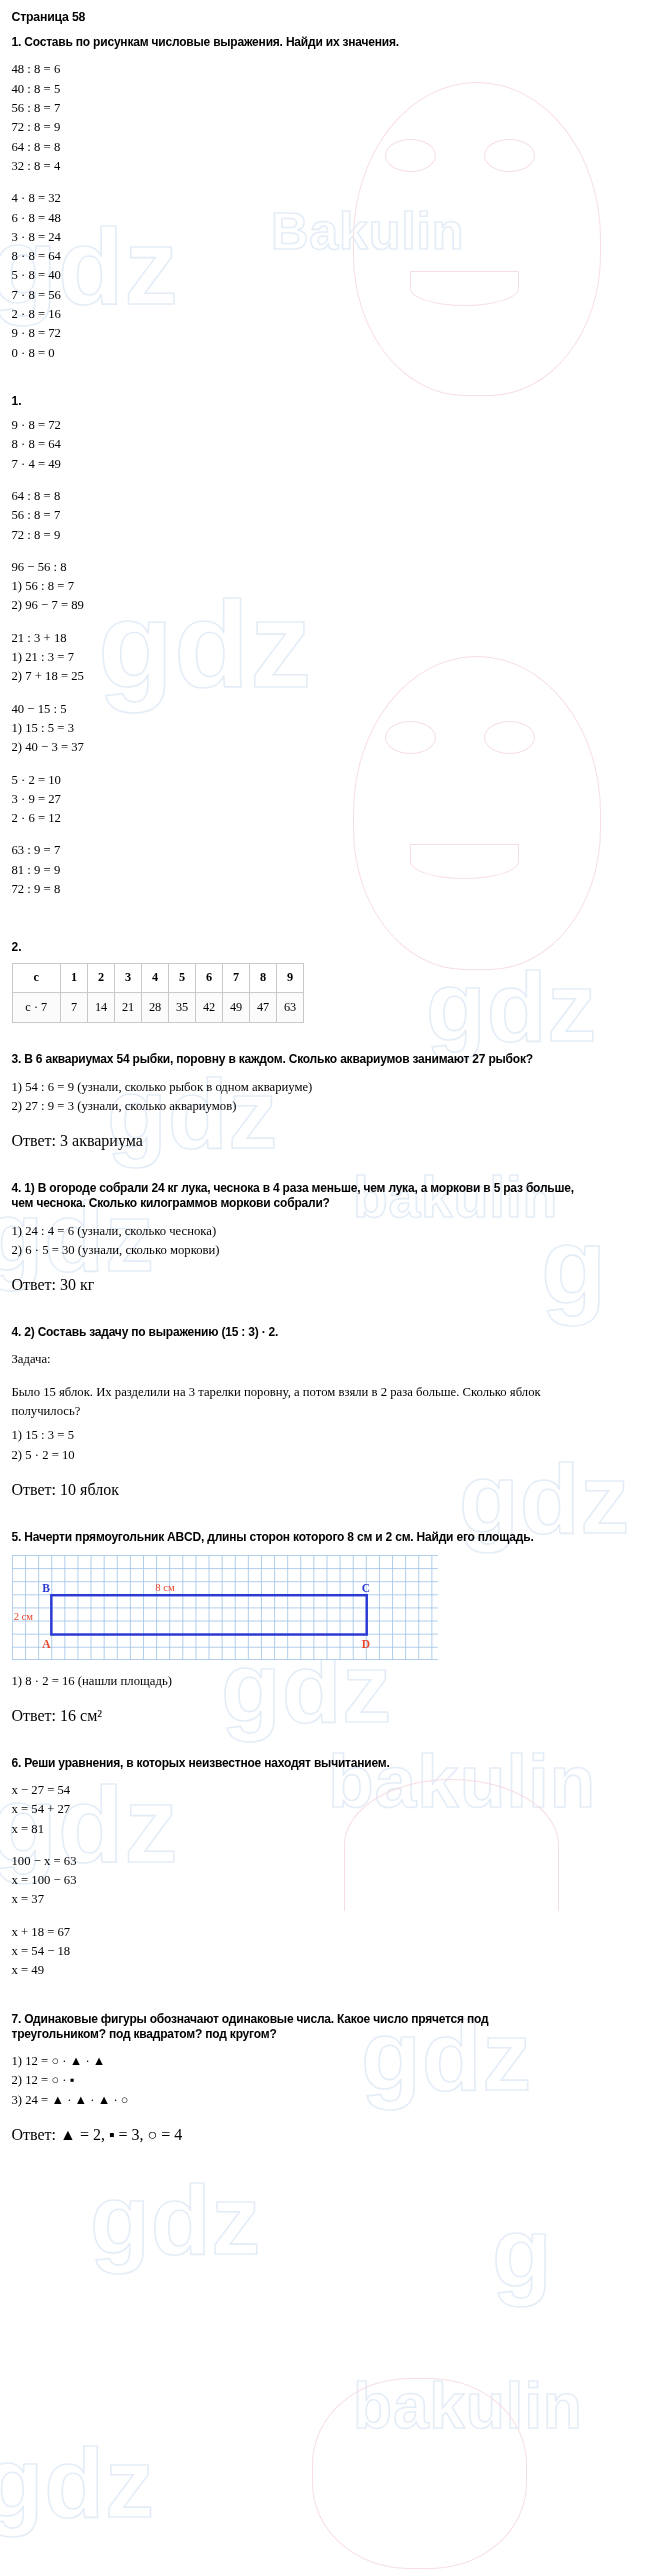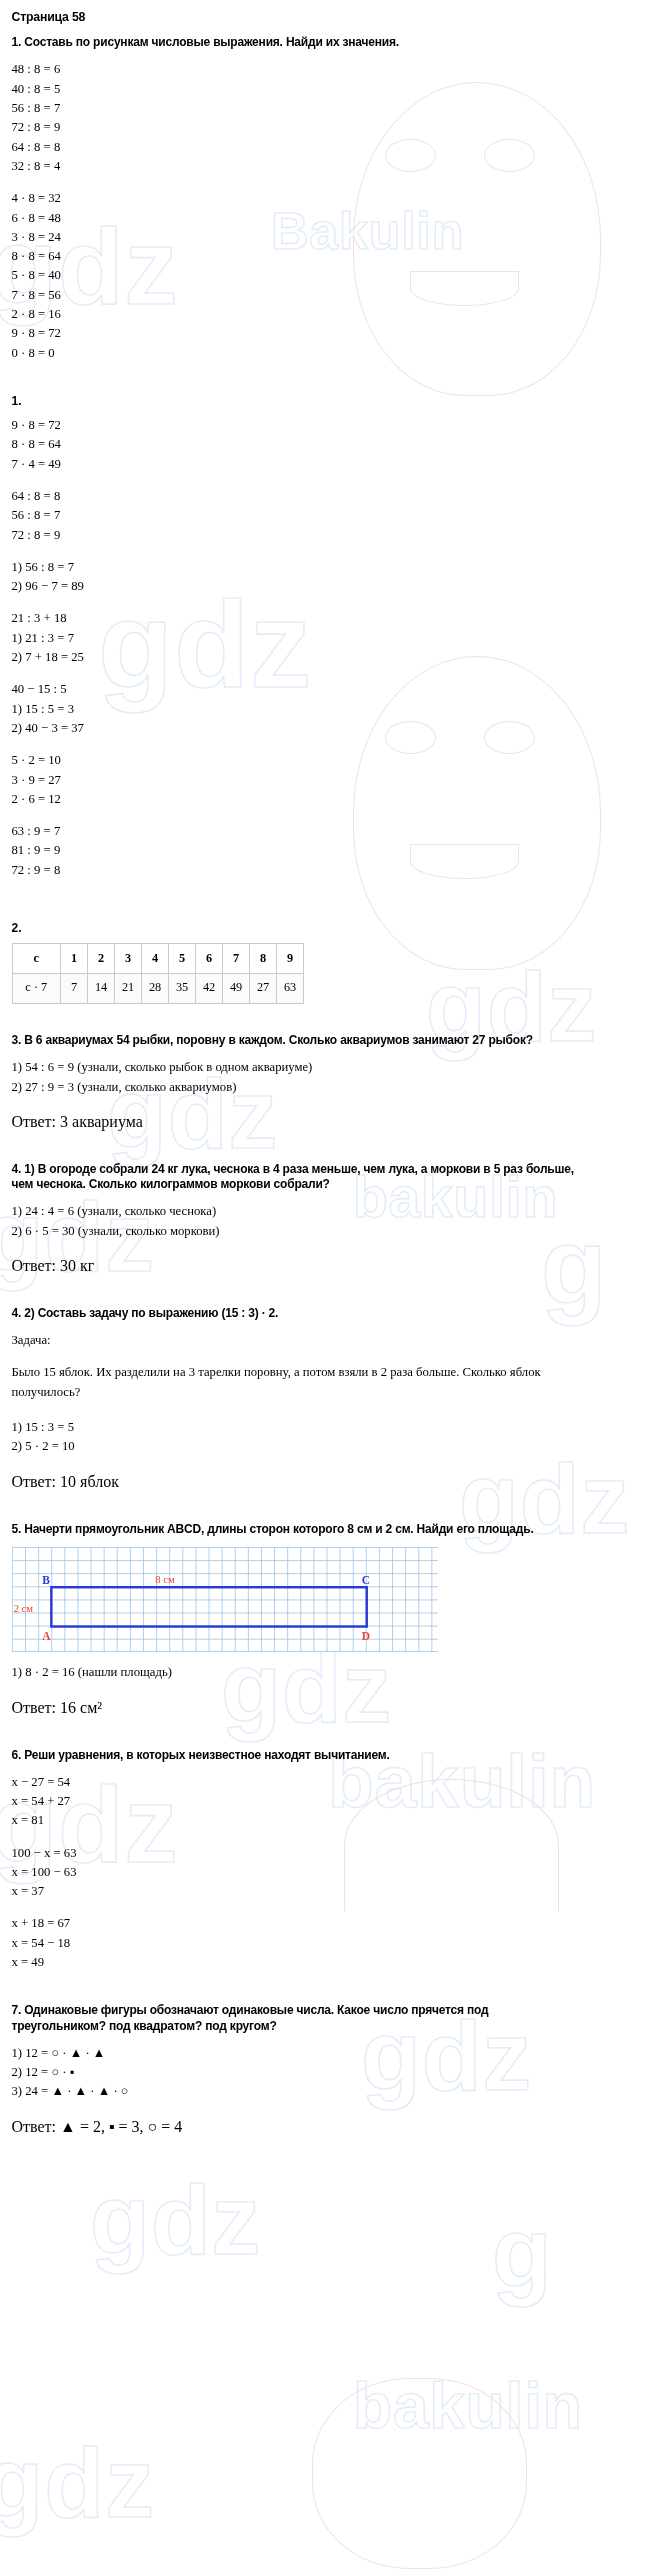--- a/index.html
+++ b/index.html
@@ -190,20 +190,21 @@
     <div class="ln">7 · 4 = 49</div>
   </div>
 
   <div class="lines">
     <div class="ln">64 : 8 = 8</div>
     <div class="ln">56 : 8 = 7</div>
     <div class="ln">72 : 8 = 9</div>
   </div>
 
   <div class="lines">
+    <div class="ln">96 − 56 : 8</div>
     <div class="ln">1) 56 : 8 = 7</div>
     <div class="ln">2) 96 − 7 = 89</div>
   </div>
 
   <div class="lines">
     <div class="ln">21 : 3 + 18</div>
     <div class="ln">1) 21 : 3 = 7</div>
     <div class="ln">2) 7 + 18 = 25</div>
   </div>
 
@@ -245,21 +246,21 @@
       </tr>
       <tr>
         <td class="lbl">с · 7</td>
         <td>7</td>
         <td>14</td>
         <td>21</td>
         <td>28</td>
         <td>35</td>
         <td>42</td>
         <td>49</td>
-        <td>27</td>
+        <td>47</td>
         <td>63</td>
       </tr>
     </tbody>
   </table>
 
   <div class="gap-md"></div>
 
   <div class="task-head">3. В 6 аквариумах 54 рыбки, поровну в каждом. Сколько аквариумов занимают 27 рыбок?</div>
   <div class="lines">
     <div class="ln">1) 54 : 6 = 9 (узнали, сколько рыбок в одном аквариуме)</div>
@@ -273,21 +274,21 @@
   <div class="lines">
     <div class="ln">1) 24 : 4 = 6 (узнали, сколько чеснока)</div>
     <div class="ln">2) 6 · 5 = 30 (узнали, сколько моркови)</div>
   </div>
   <div class="ans-line">Ответ: 30 кг</div>
 
   <div class="gap-lg"></div>
 
   <div class="task-head">4. 2) Составь задачу по выражению (15 : 3) · 2.</div>
   <div class="ln" style="margin-bottom:13px;">Задача:</div>
-  <div class="ln" style="white-space:normal; margin-bottom:16px;">Было 15 яблок. Их разделили на 3 тарелки поровну, а потом взяли в 2 раза больше. Сколько яблок получилось?</div>
+  <div class="ln" style="white-space:normal; margin-bottom:5px;">Было 15 яблок. Их разделили на 3 тарелки поровну, а потом взяли в 2 раза больше. Сколько яблок получилось?</div>
   <div class="lines">
     <div class="ln">1) 15 : 3 = 5</div>
     <div class="ln">2) 5 · 2 = 10</div>
   </div>
   <div class="ans-line">Ответ: 10 яблок</div>
 
   <div class="gap-lg"></div>
 
   <div class="task-head">5. Начерти прямоугольник ABCD, длины сторон которого 8 см и 2 см. Найди его площадь.</div>
 

